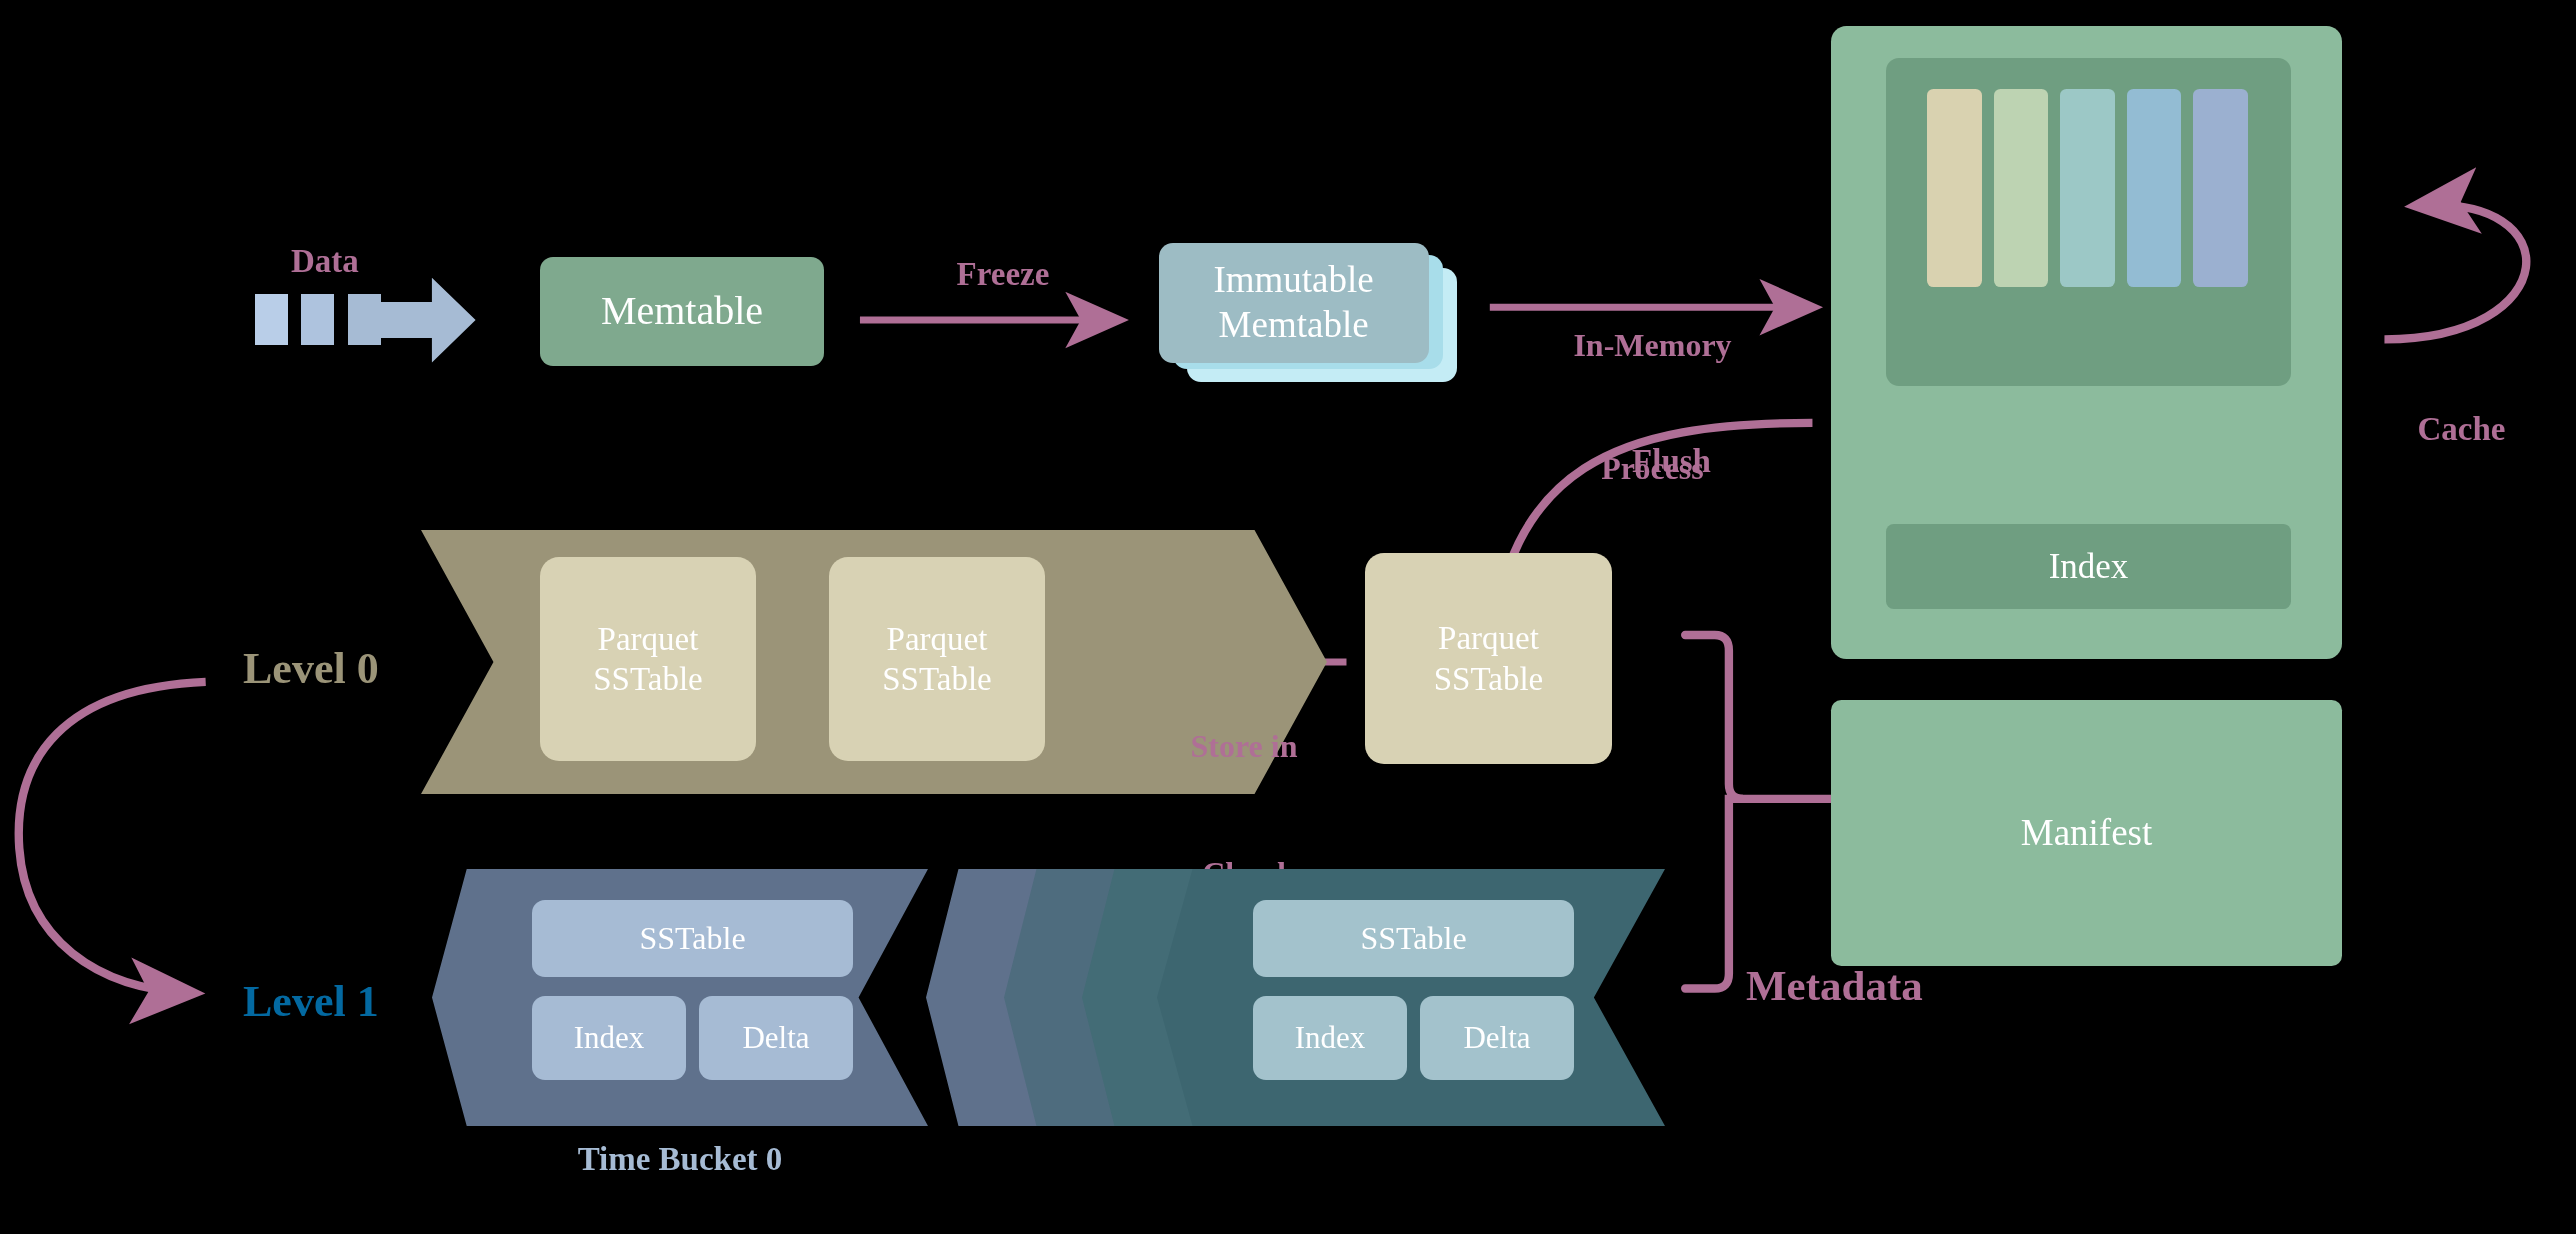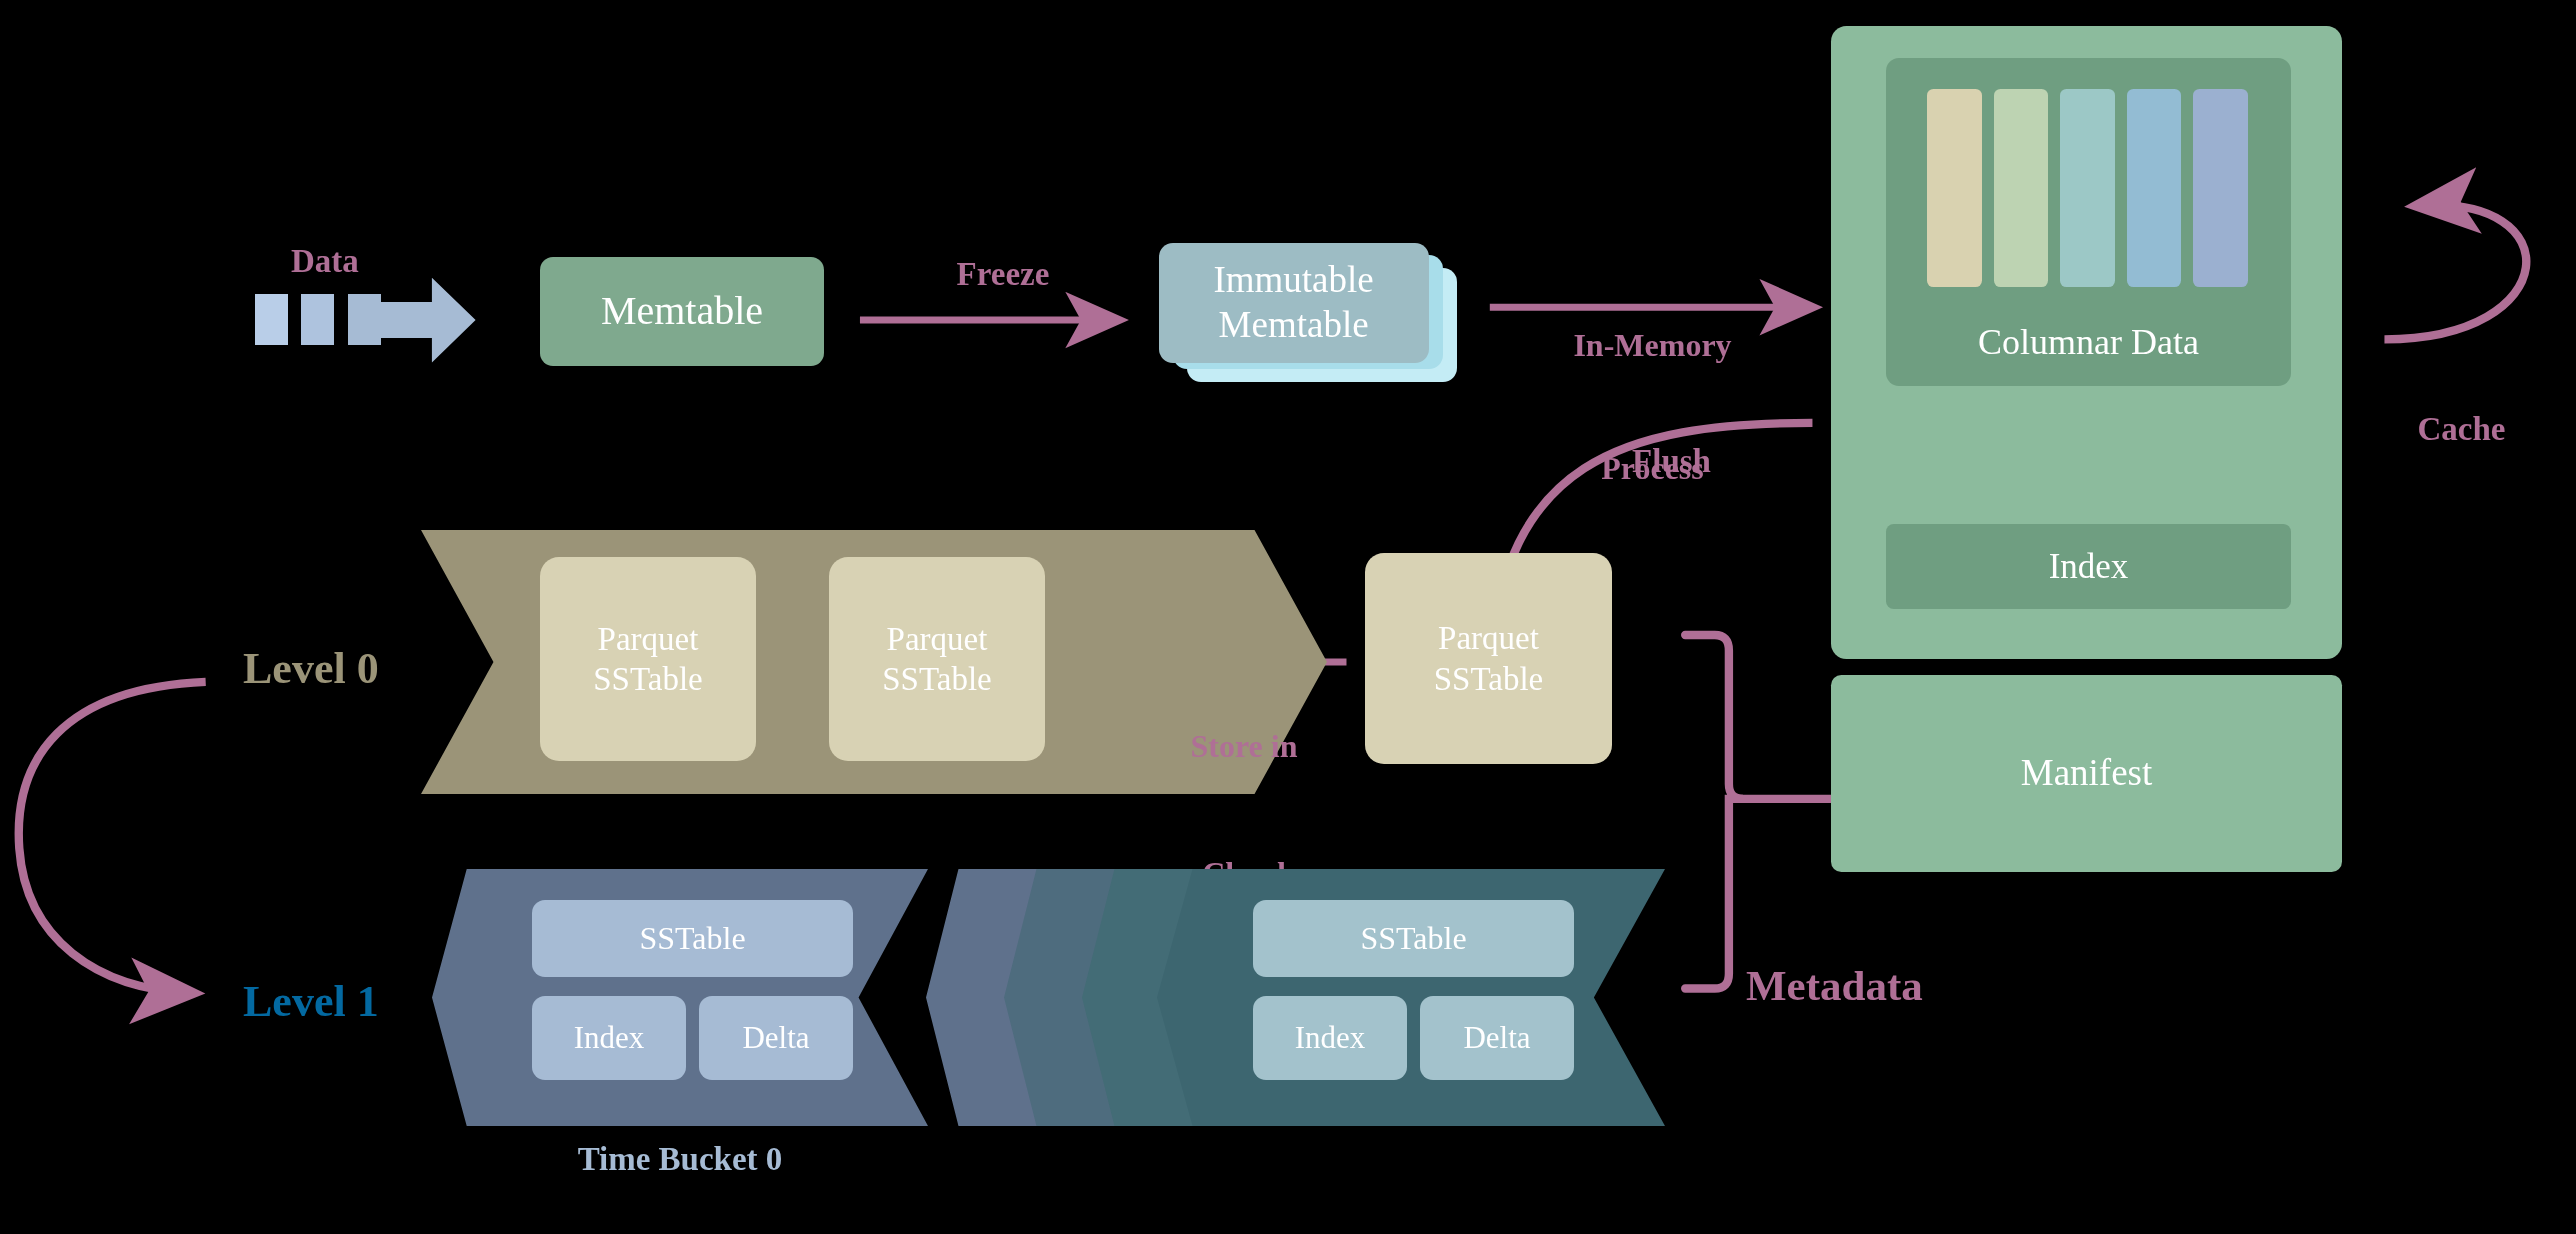--- a/index.html
+++ b/index.html
@@ -91,22 +91,22 @@
     background: #6F9E81;
     border-radius: 7.7px;
     display: flex; align-items: center; justify-content: center;
     color: #ffffff; font-size: 35px;
   }
   .colrow-stats { top: 405px; }
   .colrow-index { top: 524px; }
 
   
   .manifest {
-    left: 1831px; top: 675px;
-    width: 511px; height: 197px;
+    left: 1831px; top: 700px;
+    width: 511px; height: 266px;
     background: #8CBB9D;
     border-radius: 10.3px;
     font-size: 37px;
   }
 
   
   .l0-band {
     position: absolute;
     left: 421px; top: 530px;
     width: 906px; height: 264px;
@@ -270,21 +270,20 @@
 
   <div class="node colpanel"></div>
   <div class="colpanel-inner"></div>
   <div class="colbars">
     <div class="colbar" style="background:#D9D2B0;"></div>
     <div class="colbar" style="background:#BDD3B2;"></div>
     <div class="colbar" style="background:#9CC8C6;"></div>
     <div class="colbar" style="background:#93BCD3;"></div>
     <div class="colbar" style="background:#9BB0D0;"></div>
   </div>
-  <div class="colpanel-caption">Columnar Data</div>
   <div class="colrow colrow-index">Index</div>
 
   <div class="lbl lbl-pink lbl-center" style="left:2365px; top:411px; width:193px; font-size:33px;">Cache</div>
 
   <div class="lbl lbl-pink lbl-center" style="left:1575px; top:443px; width:193px; font-size:33px;">Flush</div>
 
   <div class="l0-band"></div>
   <div class="l0-card l0-card-a">
     <div>
       <div>Parquet</div>

